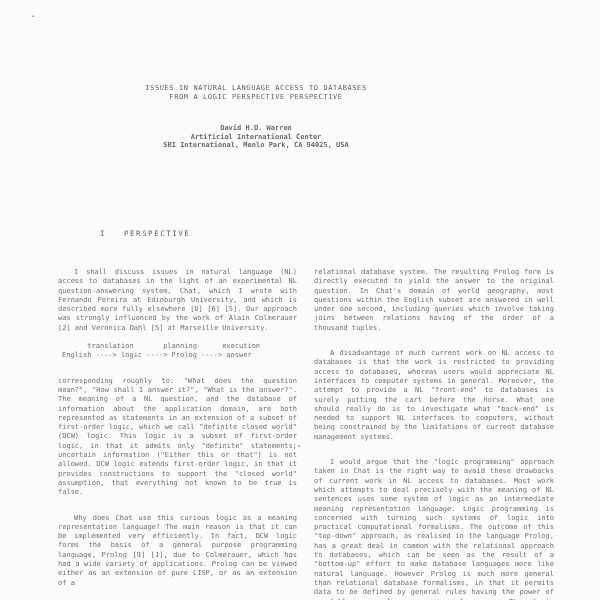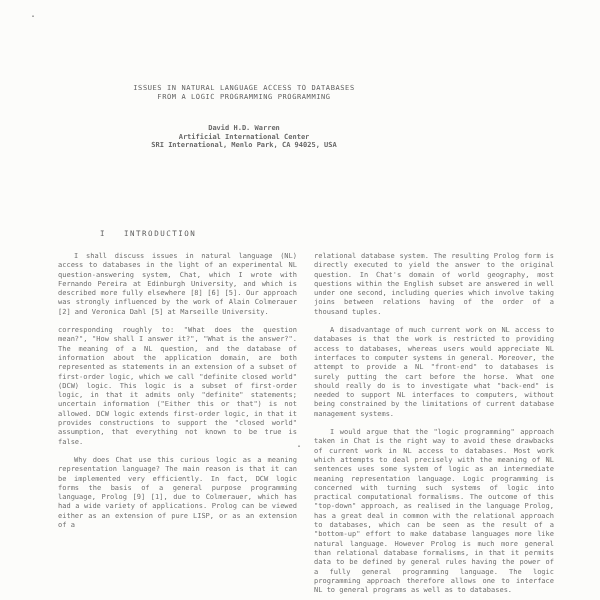--- a/index.html
+++ b/index.html
@@ -18,21 +18,21 @@
   }
   .artifact {
     position: absolute;
     color: #7a7a7a;
     font-size: 10px;
   }
   .a1 { left: 30px; top: 8px; }
   .a2 { left: 296px; top: 438px; }
   .header {
     position: absolute;
-    top: 84px; left: 0;
+    top: 84px; left: 12px;
     width: 488px;
     text-align: center;
   }
   .title div {
     font-size: 7px;
     line-height: 9px;
     letter-spacing: 0.6px;
     color: #606060;
   }
   .authors {
@@ -60,21 +60,21 @@
     gap: 17px;
   }
   .col {
     font-size: 7px;
     line-height: 9.3px;
     color: #6e6e6e;
   }
   .col.left  { width: 239px; }
   .col.right { width: 240px; }
   .col p {
-    margin: 0 0 9px 0;
+    margin: 16px 0 9px 0;
     text-align: justify;
   }
   .col p.indent { text-indent: 16px; }
   .diagram {
     margin: 1px 0 9px 0;
     font-family: "DejaVu Sans Mono", monospace;
     font-size: 7px;
     line-height: 9.3px;
     white-space: pre;
     padding-left: 4px;
@@ -85,35 +85,37 @@
 <body>
 
 <div class="page">
 
   <span class="artifact a1">.</span>
   <span class="artifact a2">.</span>
 
   <div class="header">
     <div class="title">
       <div>ISSUES IN NATURAL LANGUAGE ACCESS TO DATABASES</div>
-      <div>FROM A LOGIC PROGRAMMING PROGRAMMING</div>
+      <div>FROM A LOGIC PERSPECTIVE PERSPECTIVE</div>
     </div>
     <div class="authors">
       <div>David H.D. Warren</div>
       <div>Artificial International Center</div>
       <div>SRI International, Menlo Park, CA 94025, USA</div>
     </div>
   </div>
 
-  <div class="section-heading">I   INTRODUCTION</div>
+  <div class="section-heading">I   PERSPECTIVE</div>
 
   <div class="columns">
 
     <div class="col left">
       <p class="indent">I shall discuss issues in natural language (NL) access to databases in the light of an experimental NL question-answering system, Chat, which I wrote with Fernando Pereira at Edinburgh University, and which is described more fully elsewhere [8] [6] [5]. Our approach was strongly influenced by the work of Alain Colmerauer [2] and Veronica Dahl [5] at Marseille University.</p>
+      <div class="diagram"><span>      translation       planning      execution</span>
+<span>English ----&gt; logic ----&gt; Prolog ----&gt; answer</span></div>
       <p>corresponding roughly to: "What does the question mean?", "How shall I answer it?", "What is the answer?". The meaning of a NL question, and the database of information about the application domain, are both represented as statements in an extension of a subset of first-order logic, which we call "definite closed world" (DCW) logic. This logic is a subset of first-order logic, in that it admits only "definite" statements; uncertain information ("Either this or that") is not allowed. DCW logic extends first-order logic, in that it provides constructions to support the "closed world" assumption, that everything not known to be true is false.</p>
       <p class="indent">Why does Chat use this curious logic as a meaning representation language? The main reason is that it can be implemented very efficiently. In fact, DCW logic forms the basis of a general purpose programming language, Prolog [9] [1], due to Colmerauer, which has had a wide variety of applications. Prolog can be viewed either as an extension of pure LISP, or as an extension of a</p>
     </div>
 
     <div class="col right">
       <p>relational database system. The resulting Prolog form is directly executed to yield the answer to the original question. In Chat's domain of world geography, most questions within the English subset are answered in well under one second, including queries which involve taking joins between relations having of the order of a thousand tuples.</p>
       <p class="indent">A disadvantage of much current work on NL access to databases is that the work is restricted to providing access to databases, whereas users would appreciate NL interfaces to computer systems in general. Moreover, the attempt to provide a NL "front-end" to databases is surely putting the cart before the horse. What one should really do is to investigate what "back-end" is needed to support NL interfaces to computers, without being constrained by the limitations of current database management systems.</p>
       <p class="indent">I would argue that the "logic programming" approach taken in Chat is the right way to avoid these drawbacks of current work in NL access to databases. Most work which attempts to deal precisely with the meaning of NL sentences uses some system of logic as an intermediate meaning representation language. Logic programming is concerned with turning such systems of logic into practical computational formalisms. The outcome of this "top-down" approach, as realised in the language Prolog, has a great deal in common with the relational approach to databases, which can be seen as the result of a "bottom-up" effort to make database languages more like natural language. However Prolog is much more general than relational database formalisms, in that it permits data to be defined by general rules having the power of a fully general programming language. The logic programming approach therefore allows one to interface NL to general programs as well as to databases.</p>
     </div>
 

